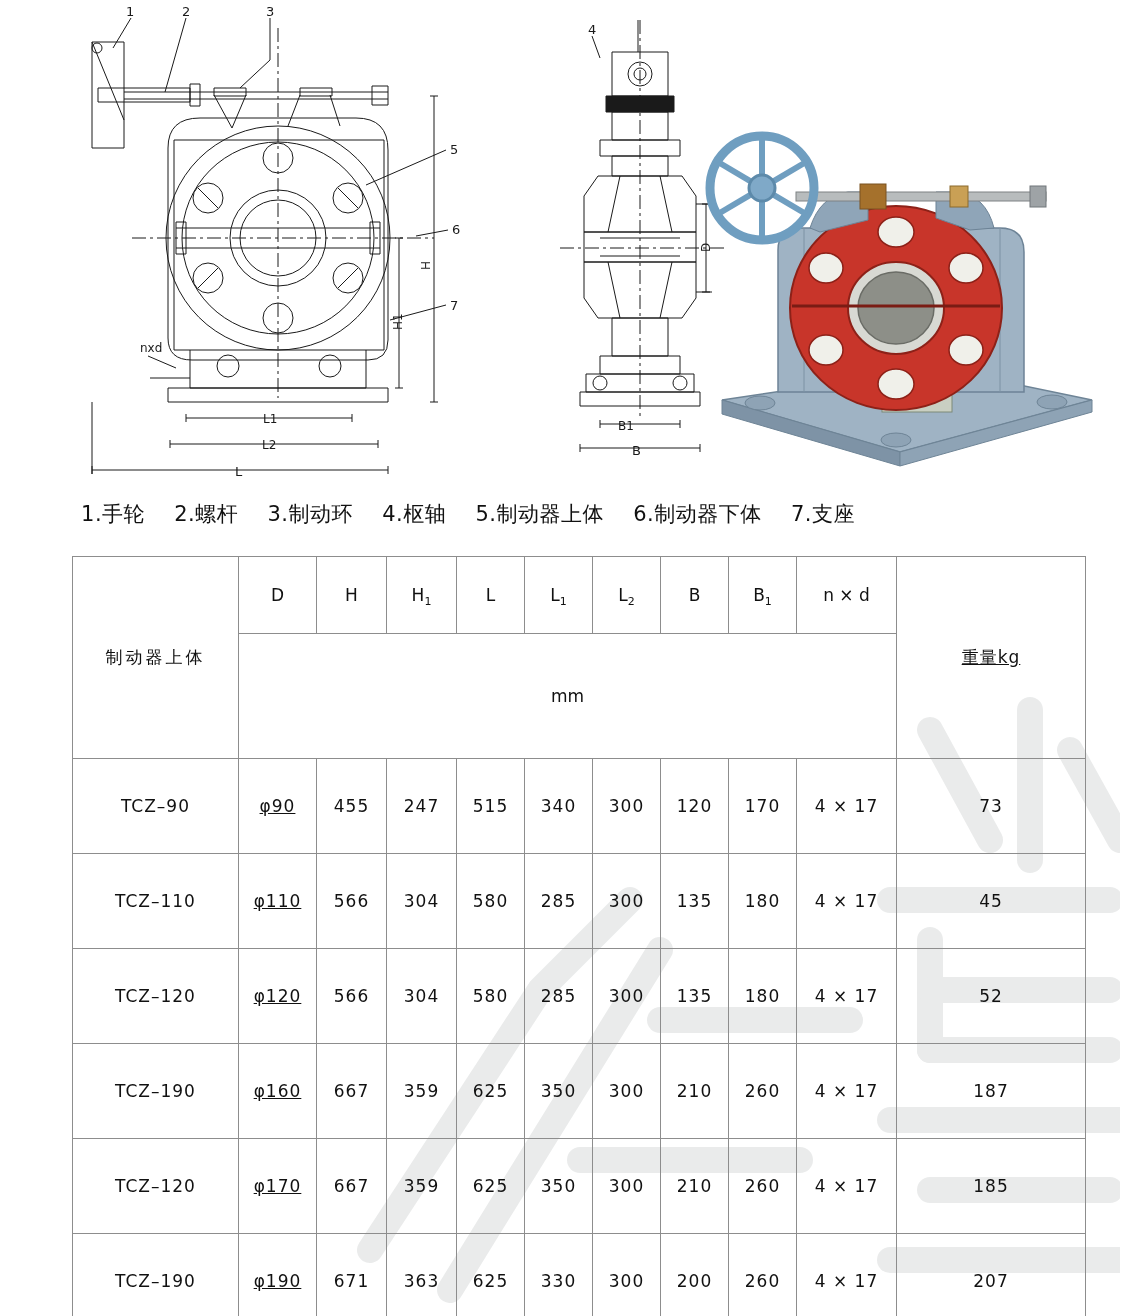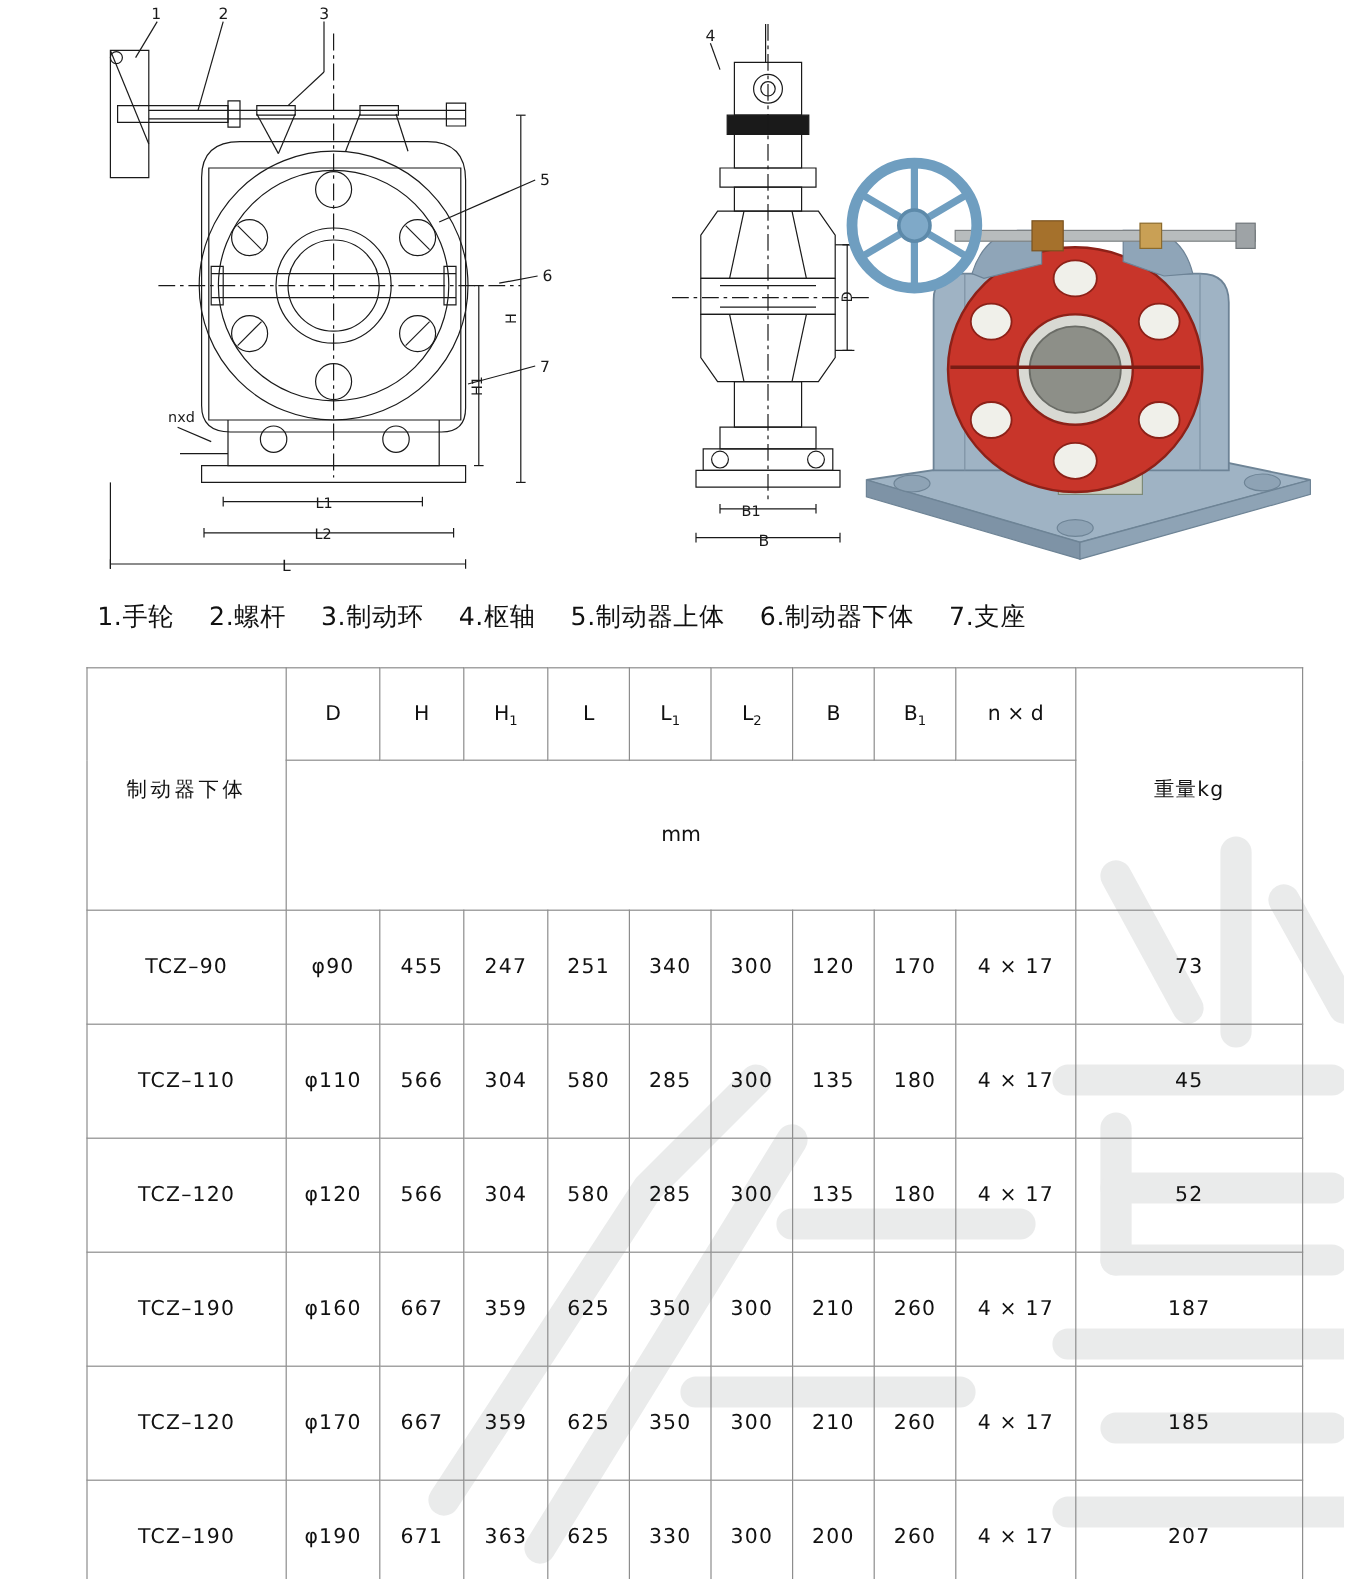--- a/index.html
+++ b/index.html
@@ -105,26 +105,27 @@
   }
   .hdr-model {
     height: 200px;
     font-size: 18px;
     letter-spacing: 3px;
   }
   .hdr-weight {
     height: 200px;
     font-size: 18px;
     letter-spacing: 1px;
+    text-decoration: underline;
   }
   .hdr-unit {
     height: 124px;
     font-size: 18px;
   }
-  .phi { letter-spacing: 1px; }
+  .phi { letter-spacing: 1px; text-decoration: underline; }
 </style>
 </head>
 <body>
 
 <div class="watermark">
   <svg width="790" height="620" viewBox="0 0 790 620" xmlns="http://www.w3.org/2000/svg">
     <g fill="none" stroke="#d9dbdb" stroke-width="26" stroke-linecap="round" stroke-linejoin="round">
       <path d="M40 560 L210 300 L300 210"></path>
       <path d="M120 600 L330 260"></path>
       <path d="M250 470 L470 470"></path>
@@ -369,21 +370,21 @@
       <col style="width:68px">
       <col style="width:68px">
       <col style="width:68px">
       <col style="width:68px">
       <col style="width:68px">
       <col style="width:100px">
       <col style="width:189px">
     </colgroup>
     <thead>
       <tr>
-        <td class="hdr-model" rowspan="2">制动器下体</td>
+        <td class="hdr-model" rowspan="2">制动器上体</td>
         <td class="hdr-sym">D</td>
         <td class="hdr-sym">H</td>
         <td class="hdr-sym">H<sub>1</sub></td>
         <td class="hdr-sym">L</td>
         <td class="hdr-sym">L<sub>1</sub></td>
         <td class="hdr-sym">L<sub>2</sub></td>
         <td class="hdr-sym">B</td>
         <td class="hdr-sym">B<sub>1</sub></td>
         <td class="hdr-sym">n × d</td>
         <td class="hdr-weight" rowspan="2">重量kg</td>
@@ -391,21 +392,21 @@
       <tr>
         <td class="hdr-unit" colspan="9">mm</td>
       </tr>
     </thead>
     <tbody>
       <tr class="data-row">
         <td class="model">TCZ–90</td>
         <td class="phi">φ90</td>
         <td>455</td>
         <td>247</td>
-        <td>251</td>
+        <td>515</td>
         <td>340</td>
         <td>300</td>
         <td>120</td>
         <td>170</td>
         <td>4 × 17</td>
         <td>73</td>
       </tr>
       <tr class="data-row">
         <td class="model">TCZ–110</td>
         <td class="phi">φ110</td>

